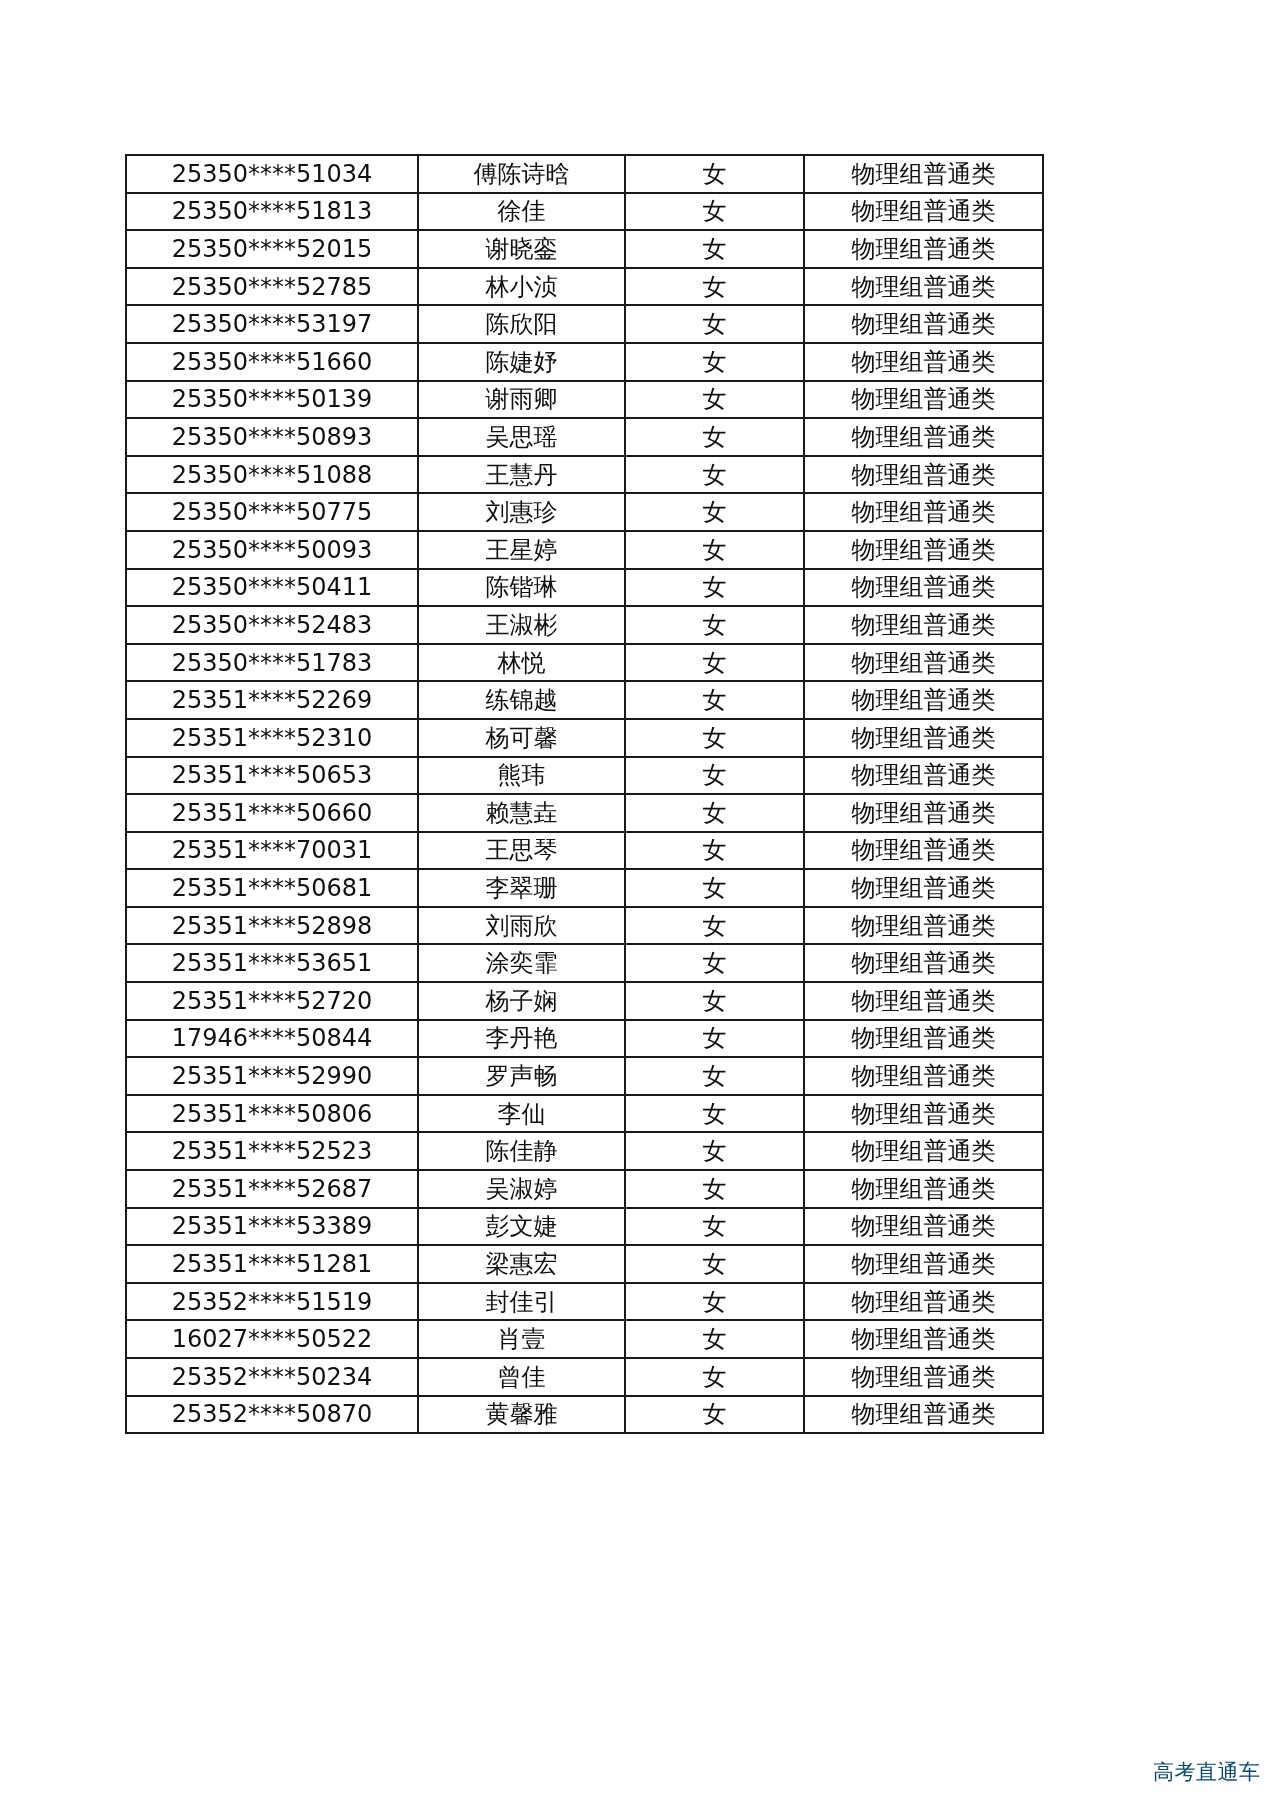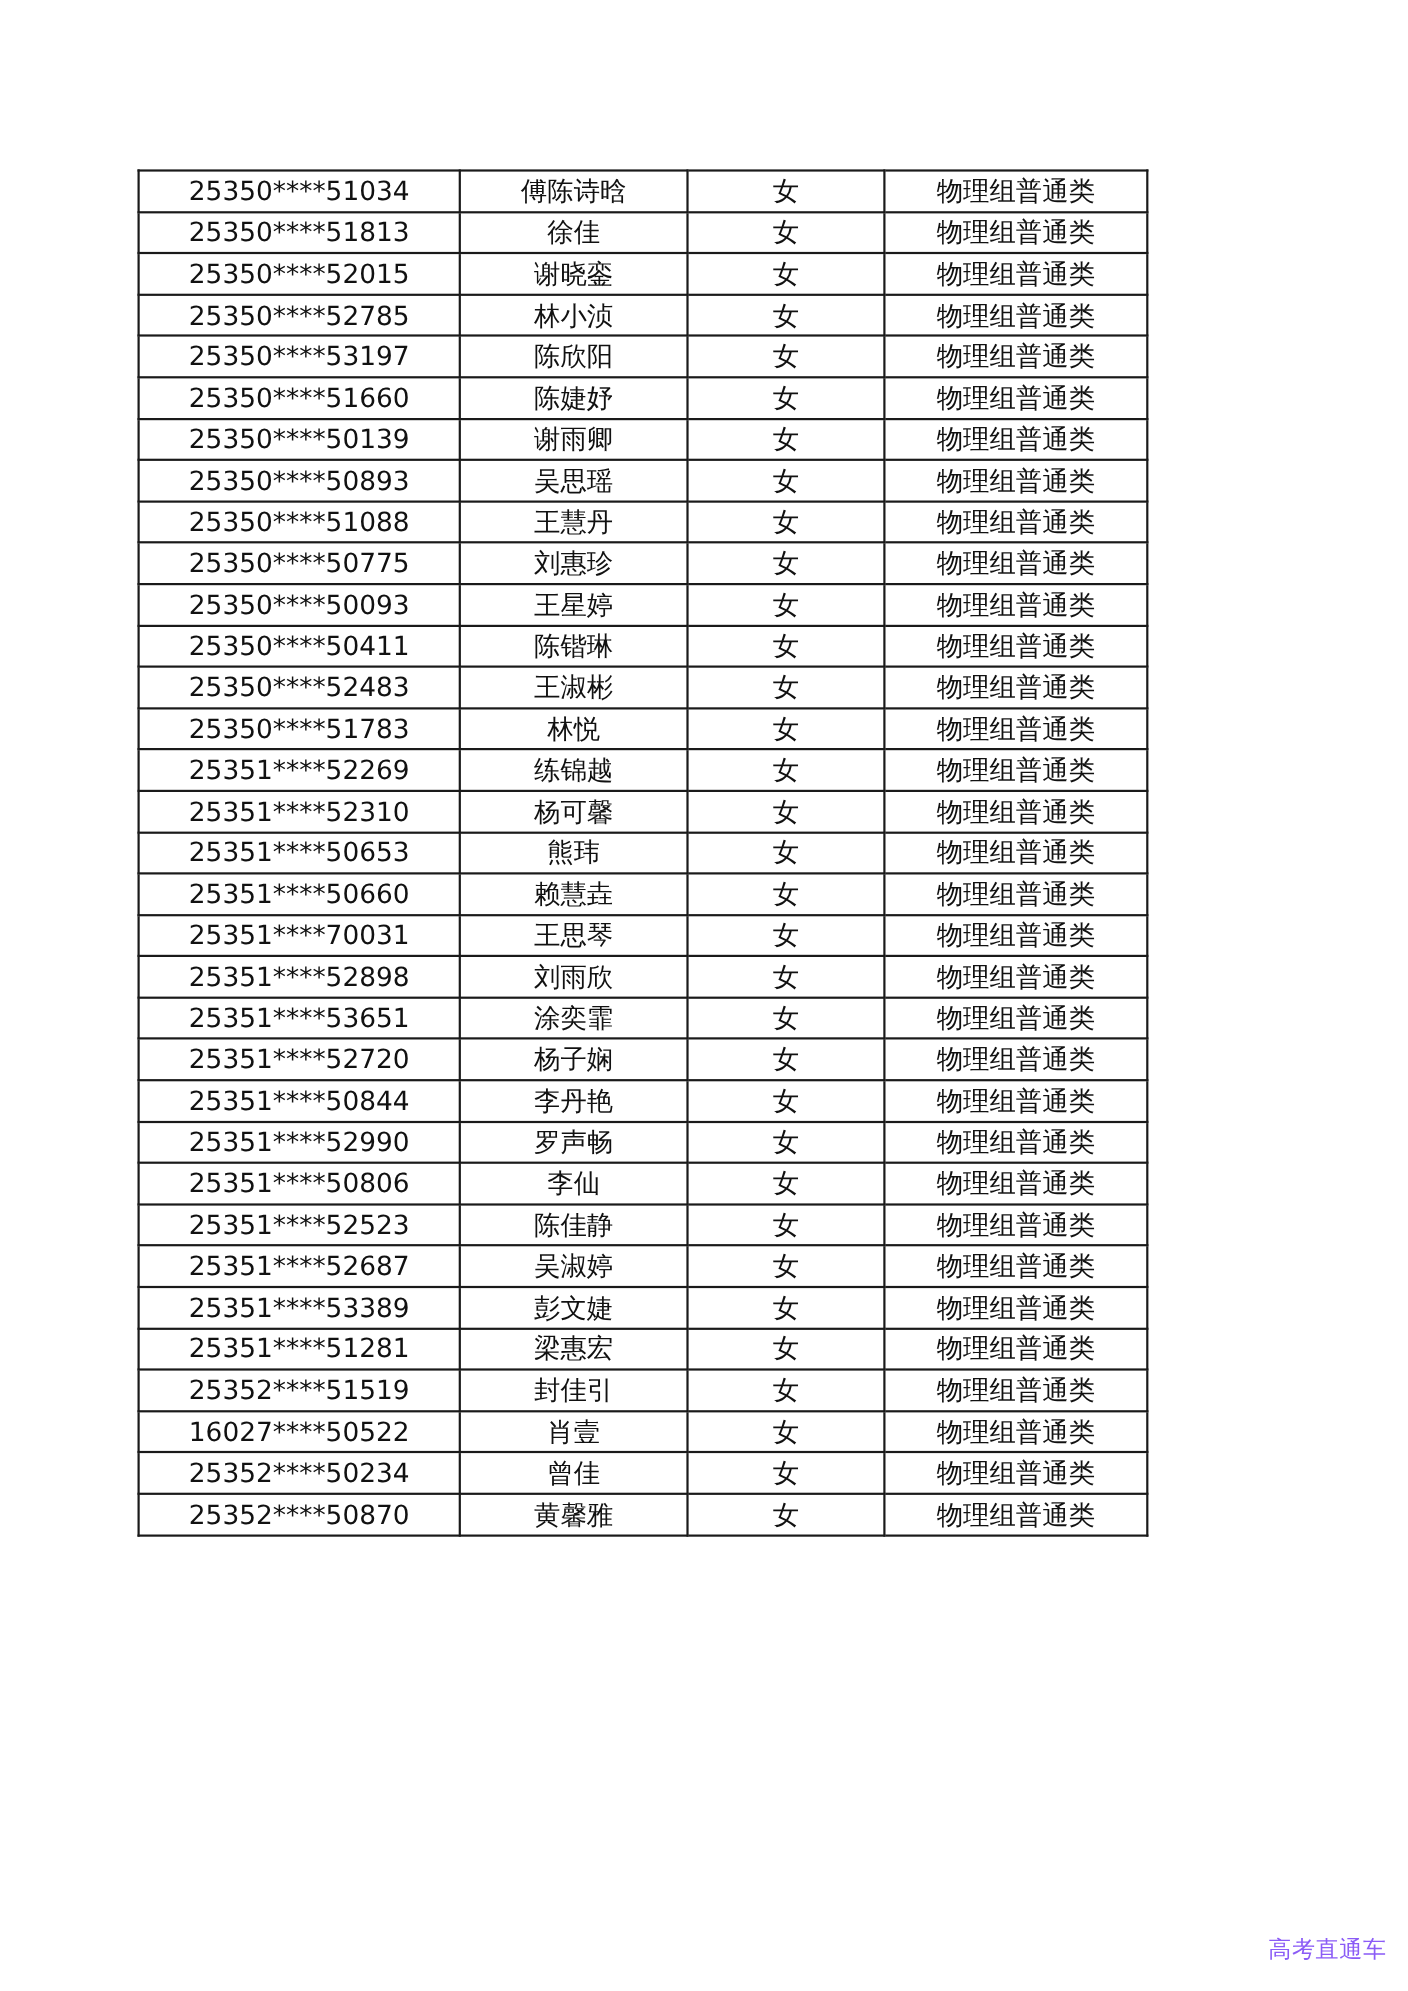--- a/index.html
+++ b/index.html
@@ -50,21 +50,21 @@
     td.id-cell {
       font-family: "DejaVu Sans", "Liberation Sans", sans-serif;
       letter-spacing: 0px;
       font-size: 24px;
     }
     .watermark {
       position: absolute;
       left: 1142px;
       top: 1758px;
       font-size: 21px;
-      color: #8b5cf6;
+      color: #0c4a6e;
       letter-spacing: 0.5px;
       font-family: Liberation Mono, monospace;
     }
   </style>
 </head>
 <body>
 
 <div class="page">
   <table class="roster">
     <colgroup>
@@ -203,20 +203,26 @@
   </tr>
 
   <tr>
     <td class="id-cell">25351****70031</td>
     <td>王思琴</td>
     <td>女</td>
     <td>物理组普通类</td>
   </tr>
 
 
+  <tr>
+    <td class="id-cell">25351****50681</td>
+    <td>李翠珊</td>
+    <td>女</td>
+    <td>物理组普通类</td>
+  </tr>
 
   <tr>
     <td class="id-cell">25351****52898</td>
     <td>刘雨欣</td>
     <td>女</td>
     <td>物理组普通类</td>
   </tr>
 
   <tr>
     <td class="id-cell">25351****53651</td>
@@ -226,21 +232,21 @@
   </tr>
 
   <tr>
     <td class="id-cell">25351****52720</td>
     <td>杨子娴</td>
     <td>女</td>
     <td>物理组普通类</td>
   </tr>
 
   <tr>
-    <td class="id-cell">25351****50844</td>
+    <td class="id-cell">17946****50844</td>
     <td>李丹艳</td>
     <td>女</td>
     <td>物理组普通类</td>
   </tr>
 
   <tr>
     <td class="id-cell">25351****52990</td>
     <td>罗声畅</td>
     <td>女</td>
     <td>物理组普通类</td>

